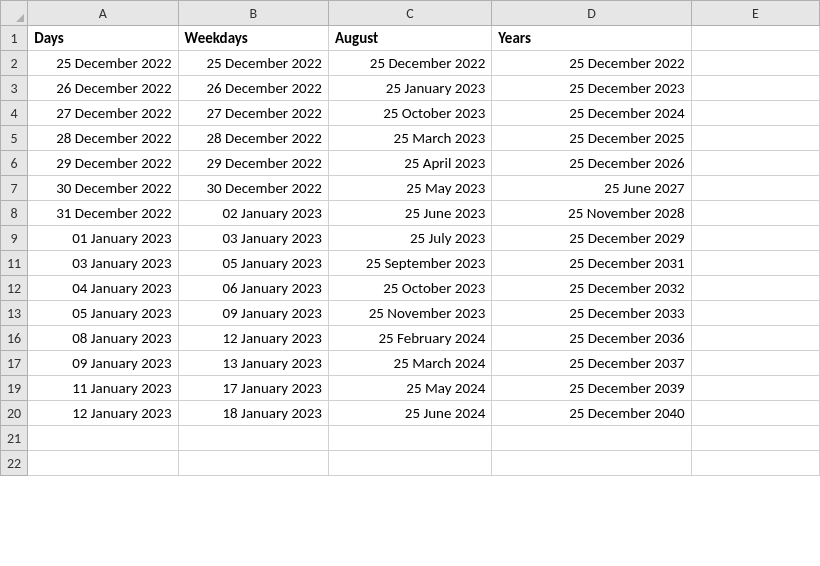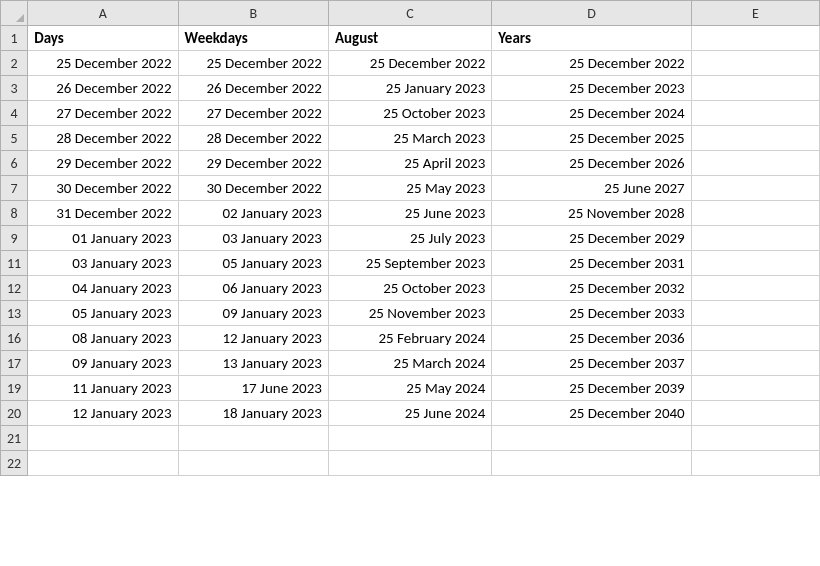--- a/index.html
+++ b/index.html
@@ -194,21 +194,21 @@
     <div class="cell row-header">17</div>
     <div class="cell col-A right">09 January 2023</div>
     <div class="cell col-B right">13 January 2023</div>
     <div class="cell col-C right">25 March 2024</div>
     <div class="cell col-D right">25 December 2037</div>
     <div class="cell col-E"></div>
   </div>
   <div class="row">
     <div class="cell row-header">19</div>
     <div class="cell col-A right">11 January 2023</div>
-    <div class="cell col-B right">17 June 2023</div>
+    <div class="cell col-B right">17 January 2023</div>
     <div class="cell col-C right">25 May 2024</div>
     <div class="cell col-D right">25 December 2039</div>
     <div class="cell col-E"></div>
   </div>
   <div class="row">
     <div class="cell row-header">20</div>
     <div class="cell col-A right">12 January 2023</div>
     <div class="cell col-B right">18 January 2023</div>
     <div class="cell col-C right">25 June 2024</div>
     <div class="cell col-D right">25 December 2040</div>

